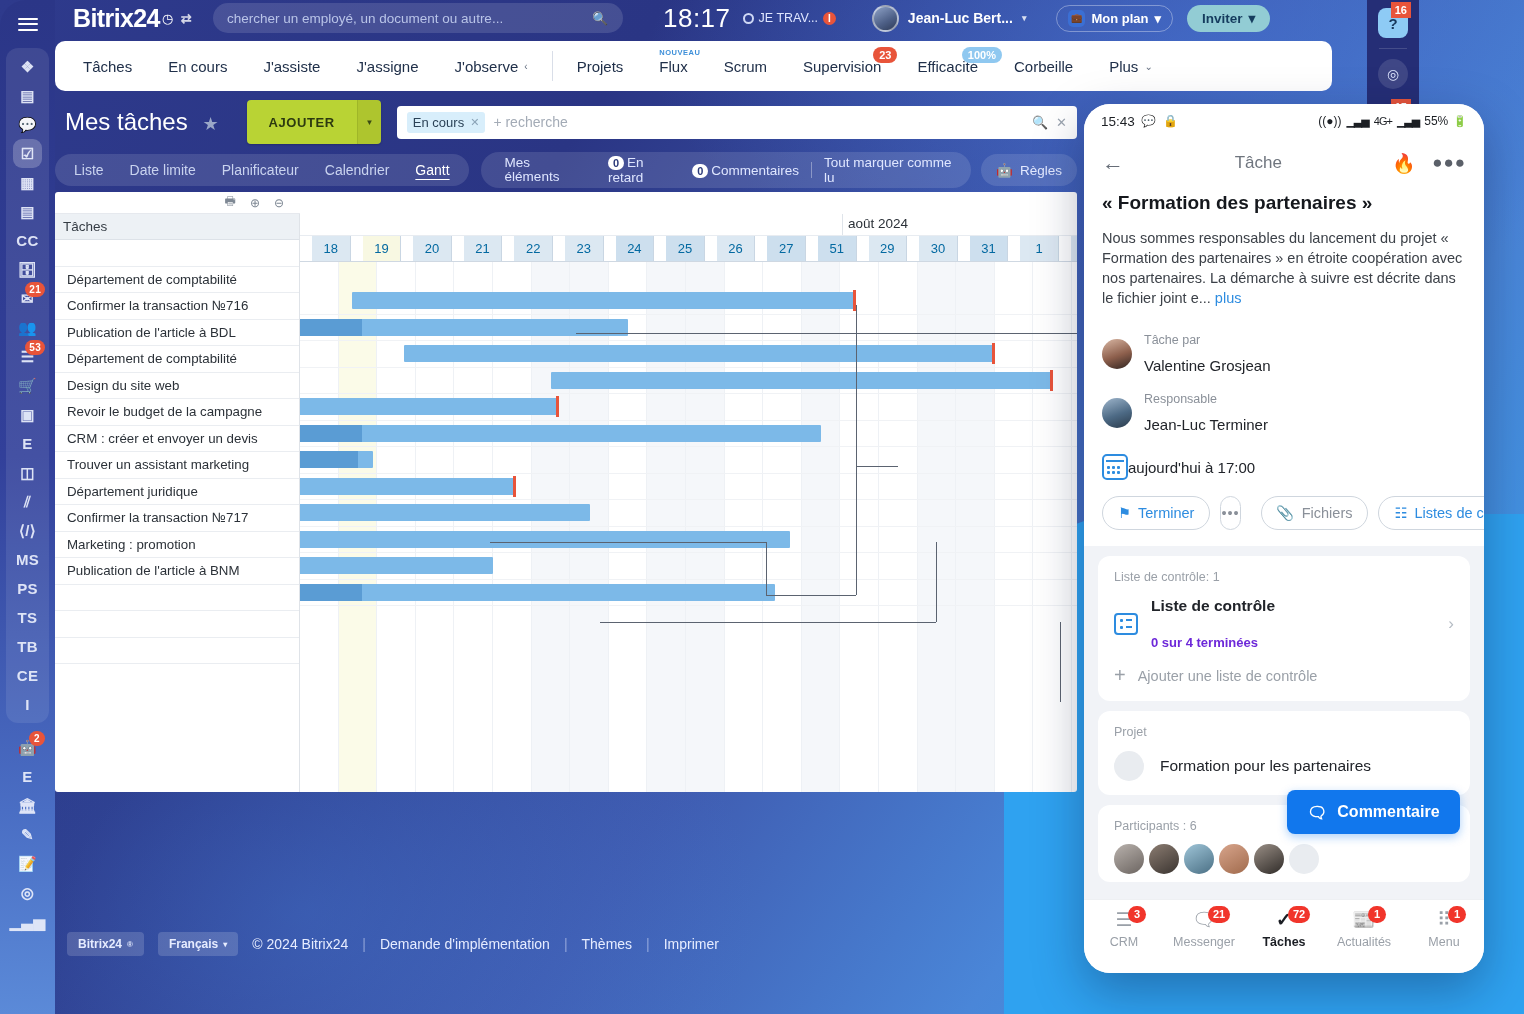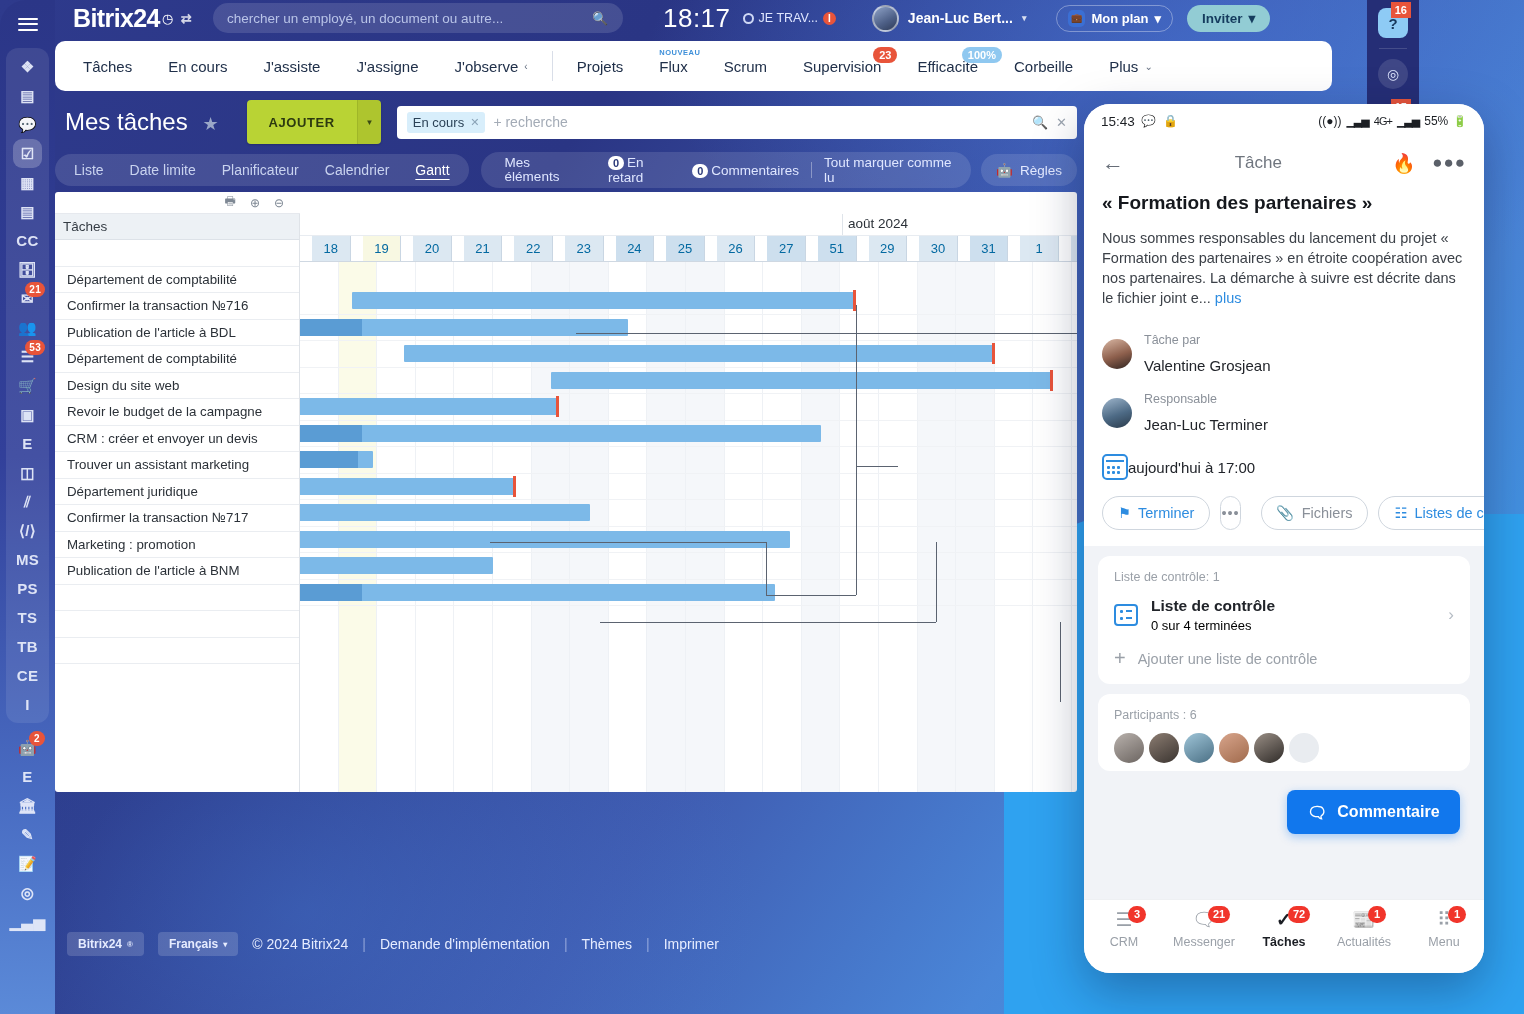--- a/index.html
+++ b/index.html
@@ -301,21 +301,21 @@
   }
   .card .cap{ font-size:12.5px; color:#9aa0a8; }
   .cl-row{ display:flex; align-items:center; gap:13px; margin-top:13px; }
   .cl-icon{
     width:24px;height:22px;border:2px solid #2d8ce0;border-radius:4px;flex:0 0 24px;position:relative;
   }
   .cl-icon i{ position:absolute; left:4px; width:3px;height:3px;background:#2d8ce0;border-radius:1px;}
   .cl-icon b{ position:absolute; left:10px; right:4px; height:2px; background:#2d8ce0;}
   .cl-row .tx{ flex:1; }
   .cl-row .t1{ font-size:15.5px; font-weight:700; color:#21242a; }
-  .cl-row .t2{ font-size:13px; color:#000000; margin-top:3px; }
+  .cl-row .t2{ font-size:13px; color:#6d28d9; margin-top:20px;font-weight:bold; }
   .cl-row .chev{ color:#b5bcc4; font-size:17px; }
   .add-row{ display:flex; align-items:center; gap:12px; margin-top:14px; color:#9aa0a8; font-size:14.5px;}
   .add-row .plus{ font-size:20px; }
   .proj-row{ display:flex; align-items:center; gap:16px; margin-top:12px; }
   .proj-row .dot{ width:30px;height:30px;border-radius:50%;background:#e9ecf0;flex:0 0 30px; }
   .proj-row .nm{ font-size:15.5px; }
 
   #comment-fab{
     position:absolute; left:203px; top:686px; background:#1177ed; color:#fff; height:44px;
     border-radius:8px; display:flex; align-items:center; gap:10px; padding:0 20px;
@@ -841,20 +841,27 @@
         <div class="t2">0 sur 4 terminées</div>
       </span>
       <span class="chev">›</span>
     </div>
     <div class="add-row">
       <span class="plus">+</span>
       <span>Ajouter une liste de contrôle</span>
     </div>
   </div>
 
+  <div class="card">
+    <div class="cap">Projet</div>
+    <div class="proj-row">
+      <span class="dot"></span>
+      <span class="nm">Formation pour les partenaires</span>
+    </div>
+  </div>
 
   <div class="card" style="padding-bottom:8px;">
     <div class="cap">Participants : 6</div>
     <div id="part-avatars">
       <span style="background:linear-gradient(150deg,#b9b2ad,#6b6460);"></span>
       <span style="background:linear-gradient(150deg,#8c7d72,#3a3430);"></span>
       <span style="background:linear-gradient(150deg,#9fc5d8,#4a6f84);"></span>
       <span style="background:linear-gradient(150deg,#d8a58c,#a06a4c);"></span>
       <span style="background:linear-gradient(150deg,#9a8f86,#2f2b28);"></span>
       <span style="background:#e9ecf0;"></span>

